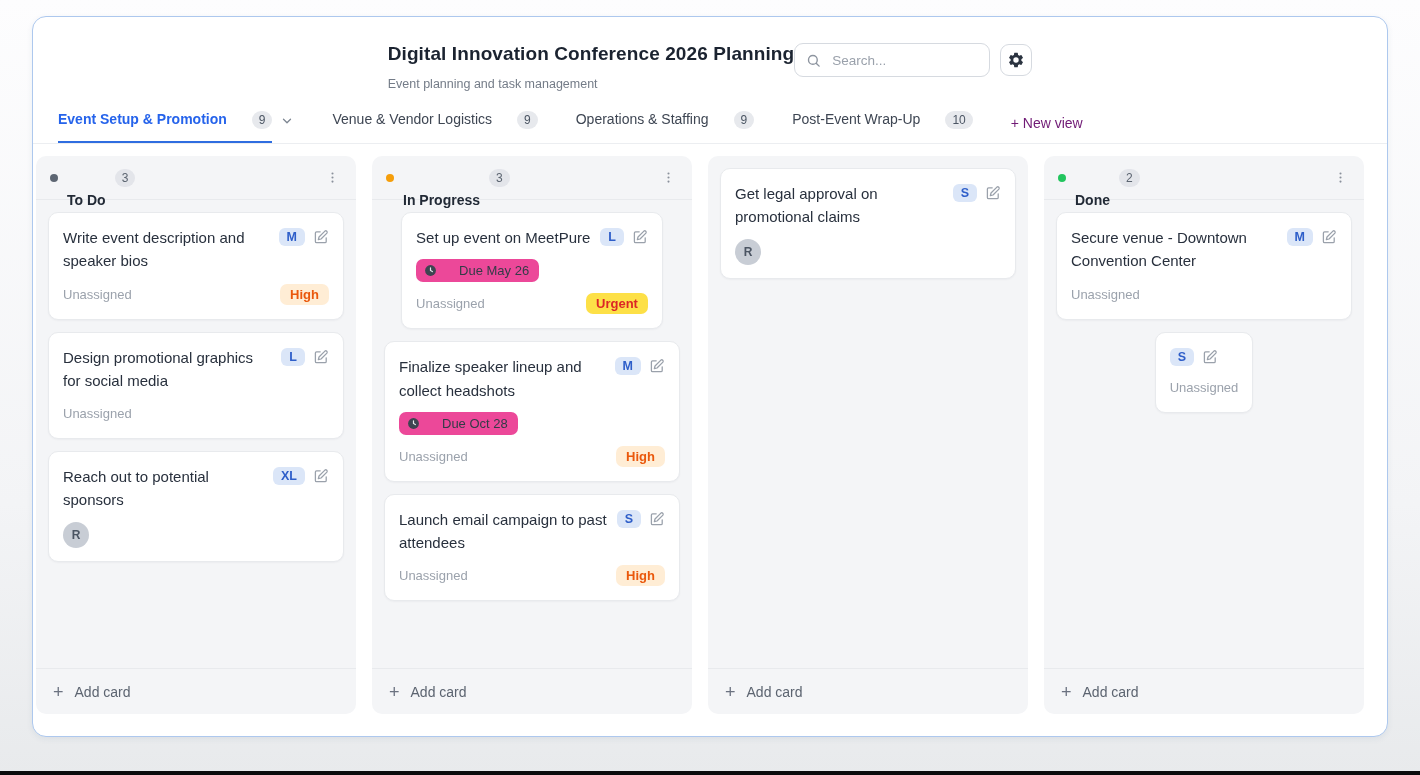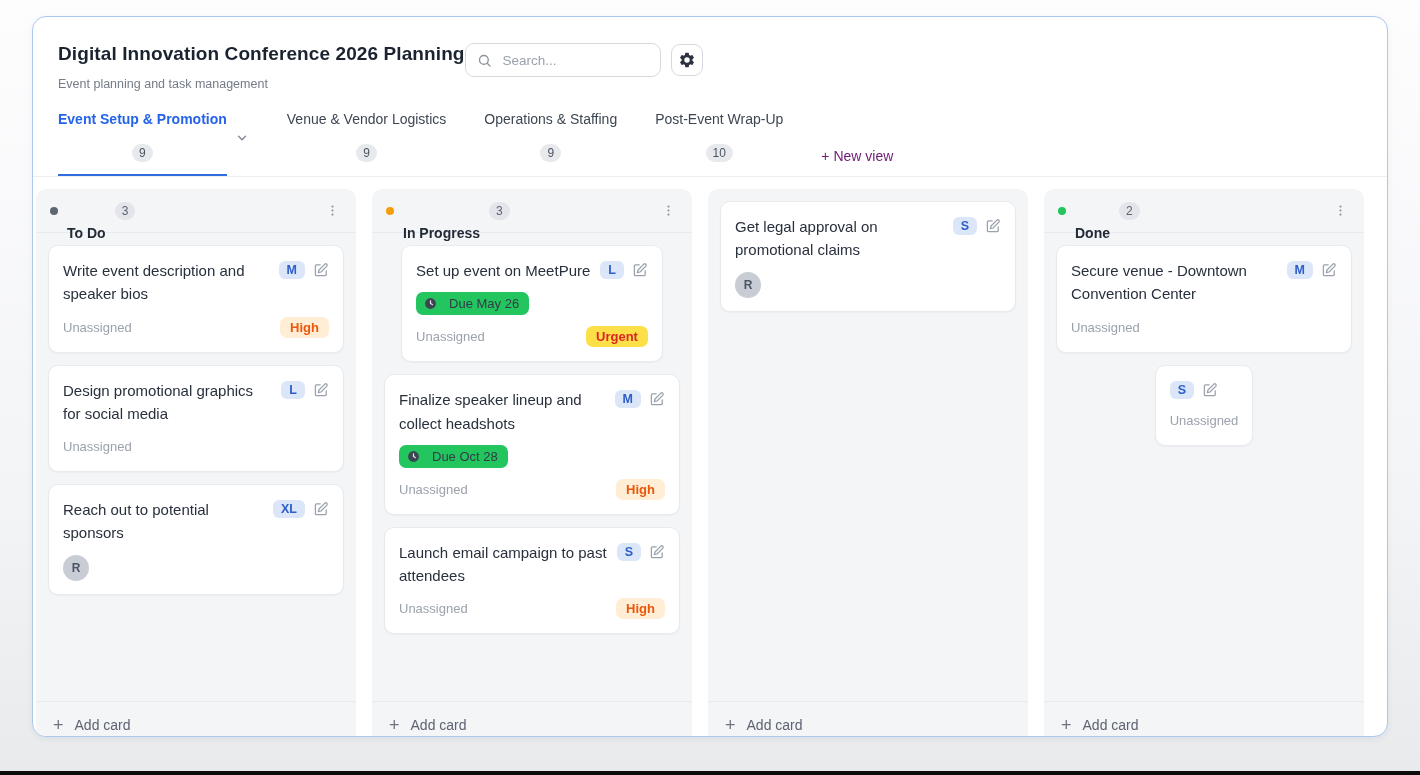--- a/index.html
+++ b/index.html
@@ -12,39 +12,39 @@
   .bottom-bar { position: absolute; left: 0; right: 0; bottom: 0; height: 4px; background: #0b0b0c; }
 
   .app {
     position: absolute; left: 32px; top: 16px; width: 1356px; height: 721px;
     background: #ffffff; border: 1px solid #adc8ee; border-radius: 14px;
     box-shadow: 0 2px 6px rgba(30, 64, 120, 0.07);
     display: flex; flex-direction: column; overflow: hidden;
   }
 
   
-  .app-header { display: flex; justify-content: flex-start; align-items: flex-start; padding: 26px 25px 0 25px; flex: none; }
+  .app-header { display: flex; justify-content: center; align-items: flex-start; padding: 26px 25px 0 25px; flex: none; }
   .page-title { margin: 0; font-size: 19px; font-weight: 700; color: #1b2330; letter-spacing: .1px; }
   .page-subtitle { margin: 12px 0 0; font-size: 12.5px; color: #747c88; }
   .header-right { display: flex; align-items: center; }
   .search-box {
     display: flex; align-items: center; gap: 9px; width: 196px; height: 34px;
     border: 1px solid #d6dae0; border-radius: 9px; padding: 0 11px; background: #fff; color: #8d949f;
   }
   .search-box input { border: none; outline: none; flex: 1; min-width: 0; font-size: 13.5px; color: #374151; background: transparent; font-family: inherit; }
   .search-box input::placeholder { color: #9aa1ab; }
   .gear-btn {
     width: 32px; height: 32px; margin-left: 10px; border: 1px solid #d6dae0; border-radius: 9px;
     background: #fff; display: flex; align-items: center; justify-content: center; color: #2b3340; cursor: pointer; padding: 0;
   }
 
   
   .tabs { display: flex; align-items: flex-end; gap: 38px; padding: 0 25px; margin-top: 20px; border-bottom: 1px solid #eceef1; flex: none; }
   .tab { display: inline-flex; align-items: center; cursor: pointer; }
-  .tab-main { display: inline-flex; align-items: center; gap: 17px; padding-bottom: 12px; border-bottom: 2.5px solid transparent; flex-direction: column; }
+  .tab-main { display: inline-flex; gap: 25px; padding-bottom: 12px; border-bottom: 2.5px solid transparent; }
   .tab-label { font-size: 14px; color: #3e4document653; color: #3e4653; font-weight: 500; white-space: nowrap; }
   .tab-count { min-width: 14px; padding: 2px 7px; border-radius: 999px; background: #e7e9ed; color: #4b5563; font-size: 12px; text-align: center; }
   .tab.active .tab-label { color: #2563eb; font-weight: 600; }
   .tab.active .tab-main { border-bottom-color: #2f6de0; }
   .tab .chev { margin-left: 8px; margin-bottom: 12px; color: #7d8692; display: flex; }
   .new-view { font-size: 14px; color: #701a75; padding-bottom: 12px; cursor: pointer; white-space: nowrap; }
 
   
   .board { flex: 1; display: flex; gap: 16px; padding: 12px 24px 0 3px; overflow: hidden; }
   .column { width: 320px; flex: none; height: 558px; background: #f4f5f7; border-radius: 10px; display: flex; flex-direction: column; overflow: hidden; }
@@ -57,21 +57,21 @@
   .col-footer { flex: none; height: 46px; border-top: 1px solid #e8eaed; display: flex; align-items: center; gap: 11px; padding: 0 17px; color: #5c6470; font-size: 14px; cursor: pointer; }
   .plus { font-size: 18px; color: #6b7280; line-height: 1; font-weight: 400; }
 
   
   .card { background: #fff; border: 1px solid #e8eaed; border-radius: 10px; padding: 13px 14px; box-shadow: 0 1px 2px rgba(16,24,40,.04); cursor: pointer; }
   .card-top { display: flex; align-items: flex-start; }
   .card-title { flex: 1; font-size: 15px; line-height: 1.55; color: #28303d; margin-right: 10px; }
   .card-actions { display: flex; align-items: center; gap: 8px; margin-top: 2px; flex: none; }
   .size-pill { background: #dbe6f8; color: #2e5ec9; font-size: 12.5px; font-weight: 600; padding: 2px 8px; border-radius: 6px; }
   .edit-btn { color: #9aa1ab; display: flex; cursor: pointer; background: none; border: none; padding: 0; }
-  .due-chip { display: inline-flex; align-items: center; gap: 12px; background: #22c55e; border-radius: 7px; padding: 4px 10px 4px 8px; margin-top: 10px; font-size: 13px; color: #333b47; }
+  .due-chip { display: inline-flex; align-items: center; gap: 22px; background: #ec4899; border-radius: 7px; padding: 4px 10px 4px 8px; margin-top: 10px; font-size: 13px; color: #333b47; }
   .card-foot { display: flex; align-items: center; justify-content: space-between; margin-top: 10px; min-height: 23px; }
   .assignee { font-size: 13px; color: #9ba2ac; }
   .priority { font-size: 13px; font-weight: 600; padding: 3px 10px; border-radius: 7px; }
   .avatar { width: 26px; height: 26px; border-radius: 50%; background: #c8cdd5; color: #4b5563; font-size: 12px; font-weight: 600; display: flex; align-items: center; justify-content: center; }
 </style>
 </head>
 <body>
 
 <div class="app">
 

